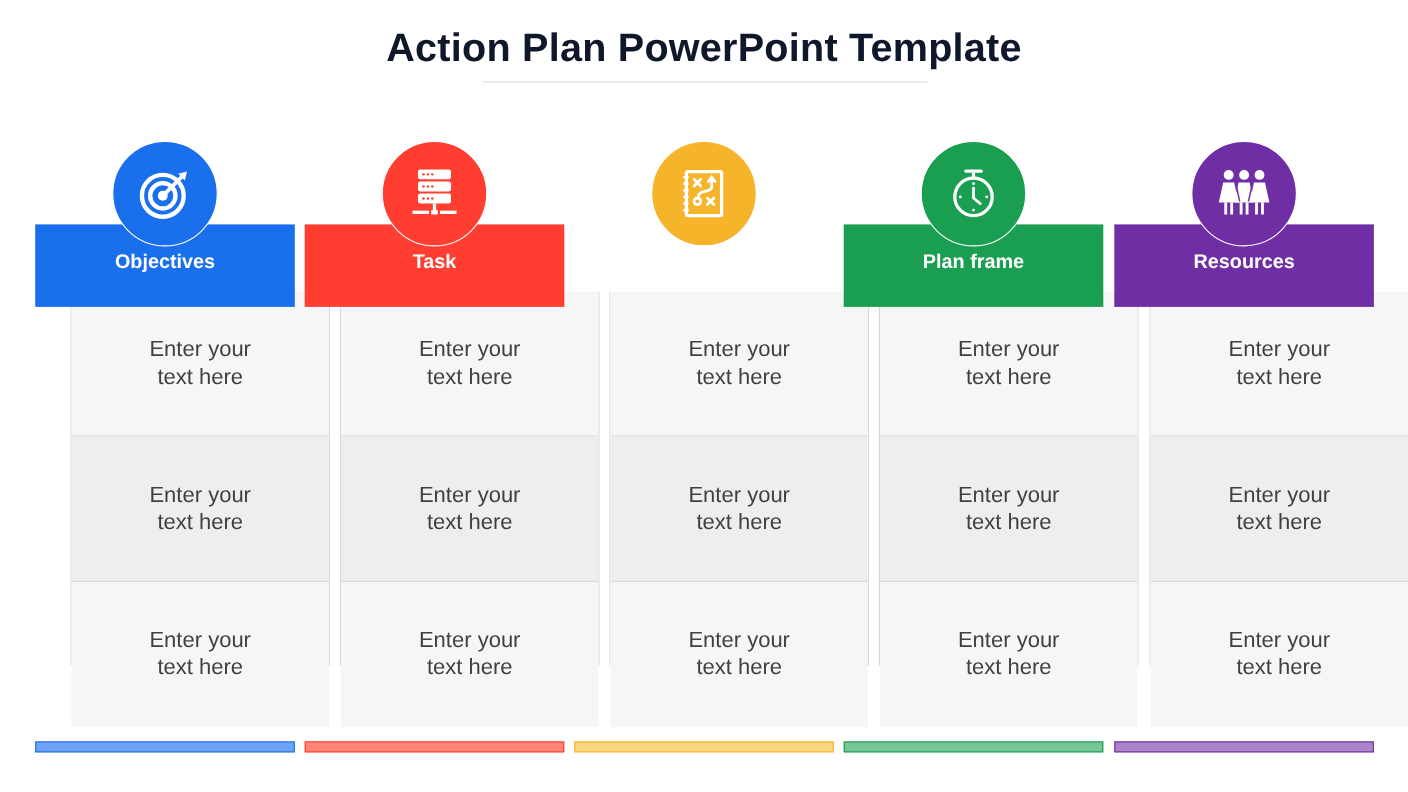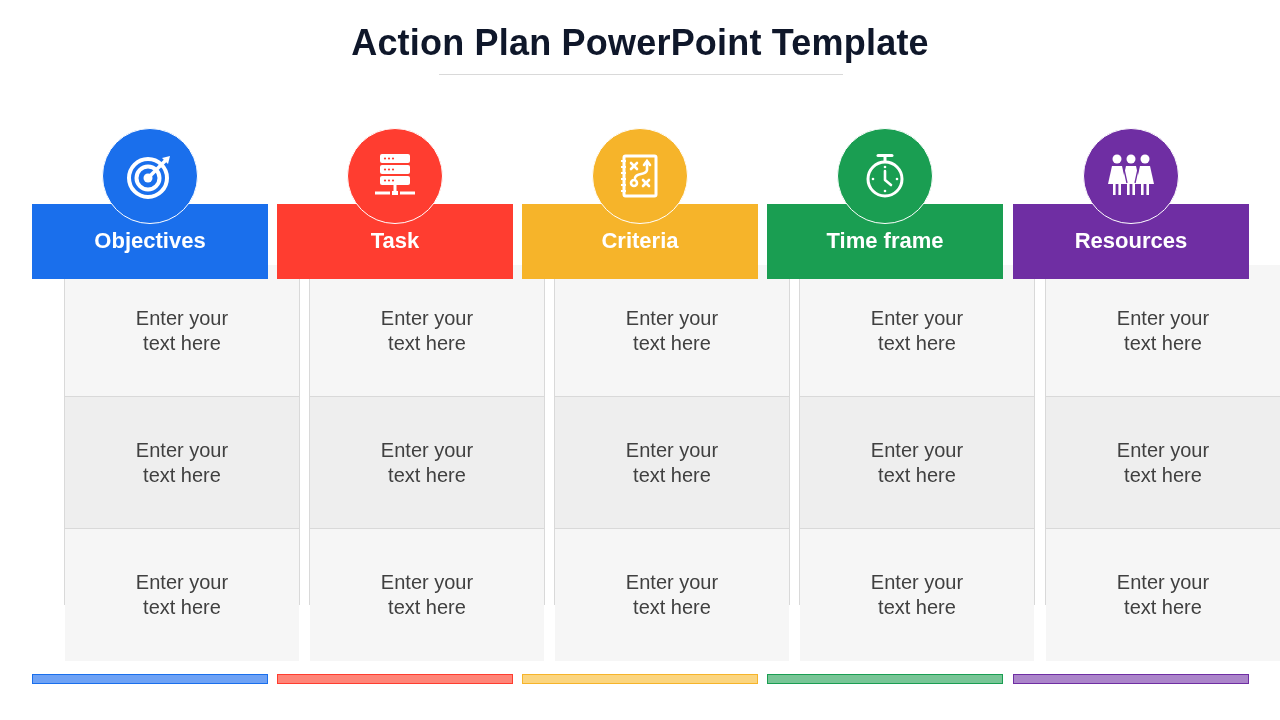--- a/index.html
+++ b/index.html
@@ -23,21 +23,21 @@
     border: 1.5px solid #ffffff;
     display: flex; align-items: center; justify-content: center;
   }
   .col .circle svg { width: 52px; height: 52px; }
   .col .header {
     position: absolute; left: 0; top: 76px; width: 236px; height: 75px;
     z-index: 2;
   }
   .col .header-label {
     position: absolute; left: 0; top: 24px; width: 100%; text-align: center;
-    color: #ffffff; font-weight: bold; font-size: 22px;
+    color: #ffffff; font-weight: bold; font-size: 18px;
   }
   .col .body {
     position: absolute; left: 0; top: 137px; width: 236px; height: 340px;
     border-left: 1.5px solid #d9d9d9; border-right: 1.5px solid #d9d9d9; margin-left: 32px;
   }
   .col .cell {
     height: 132px; display: flex; align-items: center; justify-content: center;
     text-align: center; color: #404040; font-size: 20px; line-height: 25px;
     border-bottom: 1.5px solid #d9d9d9;
   }
@@ -139,23 +139,20 @@
         <line x1="17" y1="13" x2="23" y2="19"></line>
           <line x1="23" y1="13" x2="17" y2="19"></line>
         <line x1="29" y1="30" x2="35" y2="36"></line>
           <line x1="35" y1="30" x2="29" y2="36"></line>
         <circle cx="20" cy="33" r="3"></circle>
         <path d="M21 28 C22 22, 32 26, 33 20 L33 12"></path>
         <path d="M30 15 L33 11 L36 15"></path>
       </g>
     </svg>
   </div>
-  <div class="header" style="background: rgb(246, 180, 42);">
-    <div class="header-label">Criteria</div>
-  </div>
   <div class="body">
     <div class="cell odd">
         <span>Enter your text here</span>
       </div>
     <div class="cell even">
         <span>Enter your text here</span>
       </div>
     <div class="cell odd">
         <span>Enter your text here</span>
       </div>
@@ -172,21 +169,21 @@
       <g fill="#fff" stroke="none">
         <circle cx="26" cy="17" r="1.3"></circle>
           <circle cx="26" cy="41" r="1.3"></circle>
         <circle cx="14" cy="29" r="1.3"></circle>
           <circle cx="38" cy="29" r="1.3"></circle>
       </g>
       <path d="M26 21 L26 30 L32 35" stroke-width="2.6" stroke-linecap="round" stroke-linejoin="round"></path>
     </svg>
   </div>
   <div class="header" style="background: rgb(26, 158, 82);">
-    <div class="header-label">Time frame</div>
+    <div class="header-label">Plan frame</div>
   </div>
   <div class="body">
     <div class="cell odd">
         <span>Enter your text here</span>
       </div>
     <div class="cell even">
         <span>Enter your text here</span>
       </div>
     <div class="cell odd">
         <span>Enter your text here</span>

